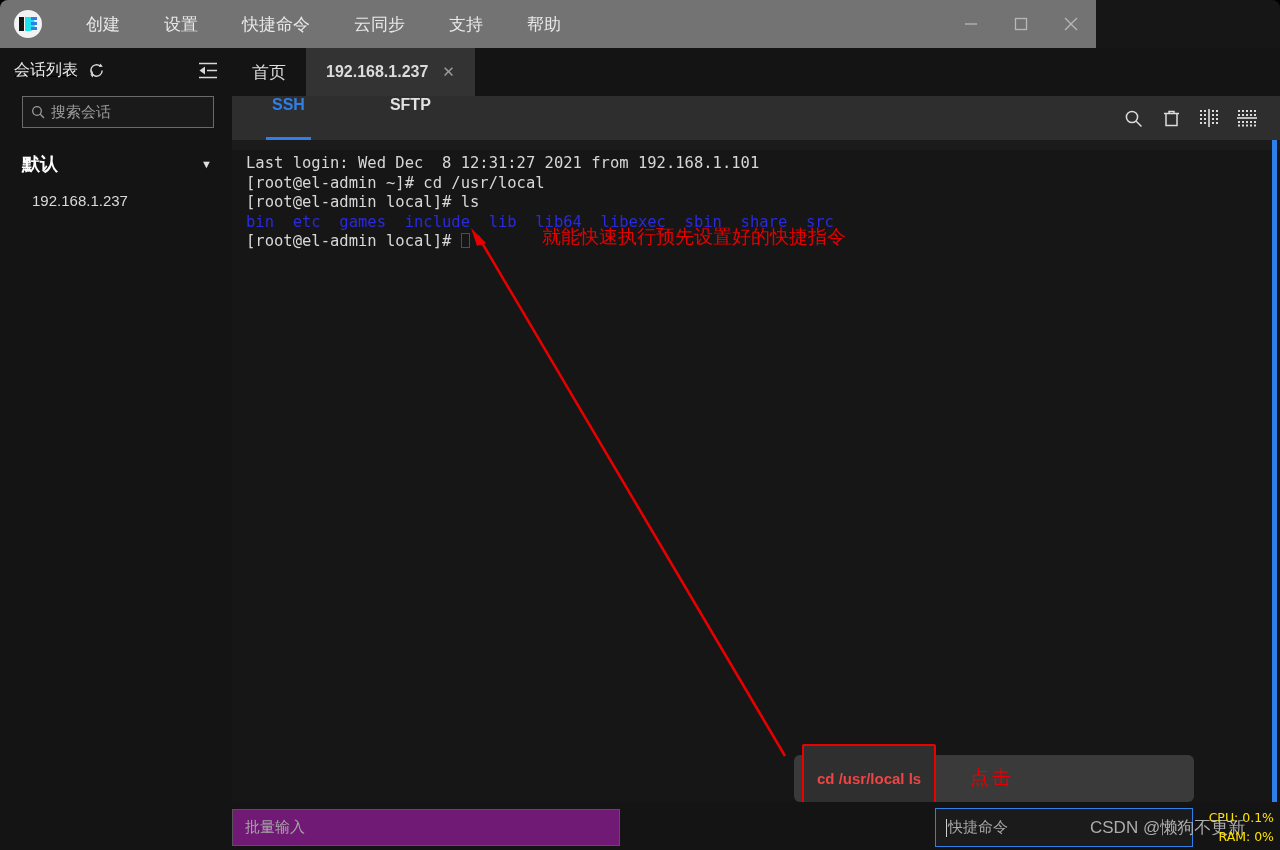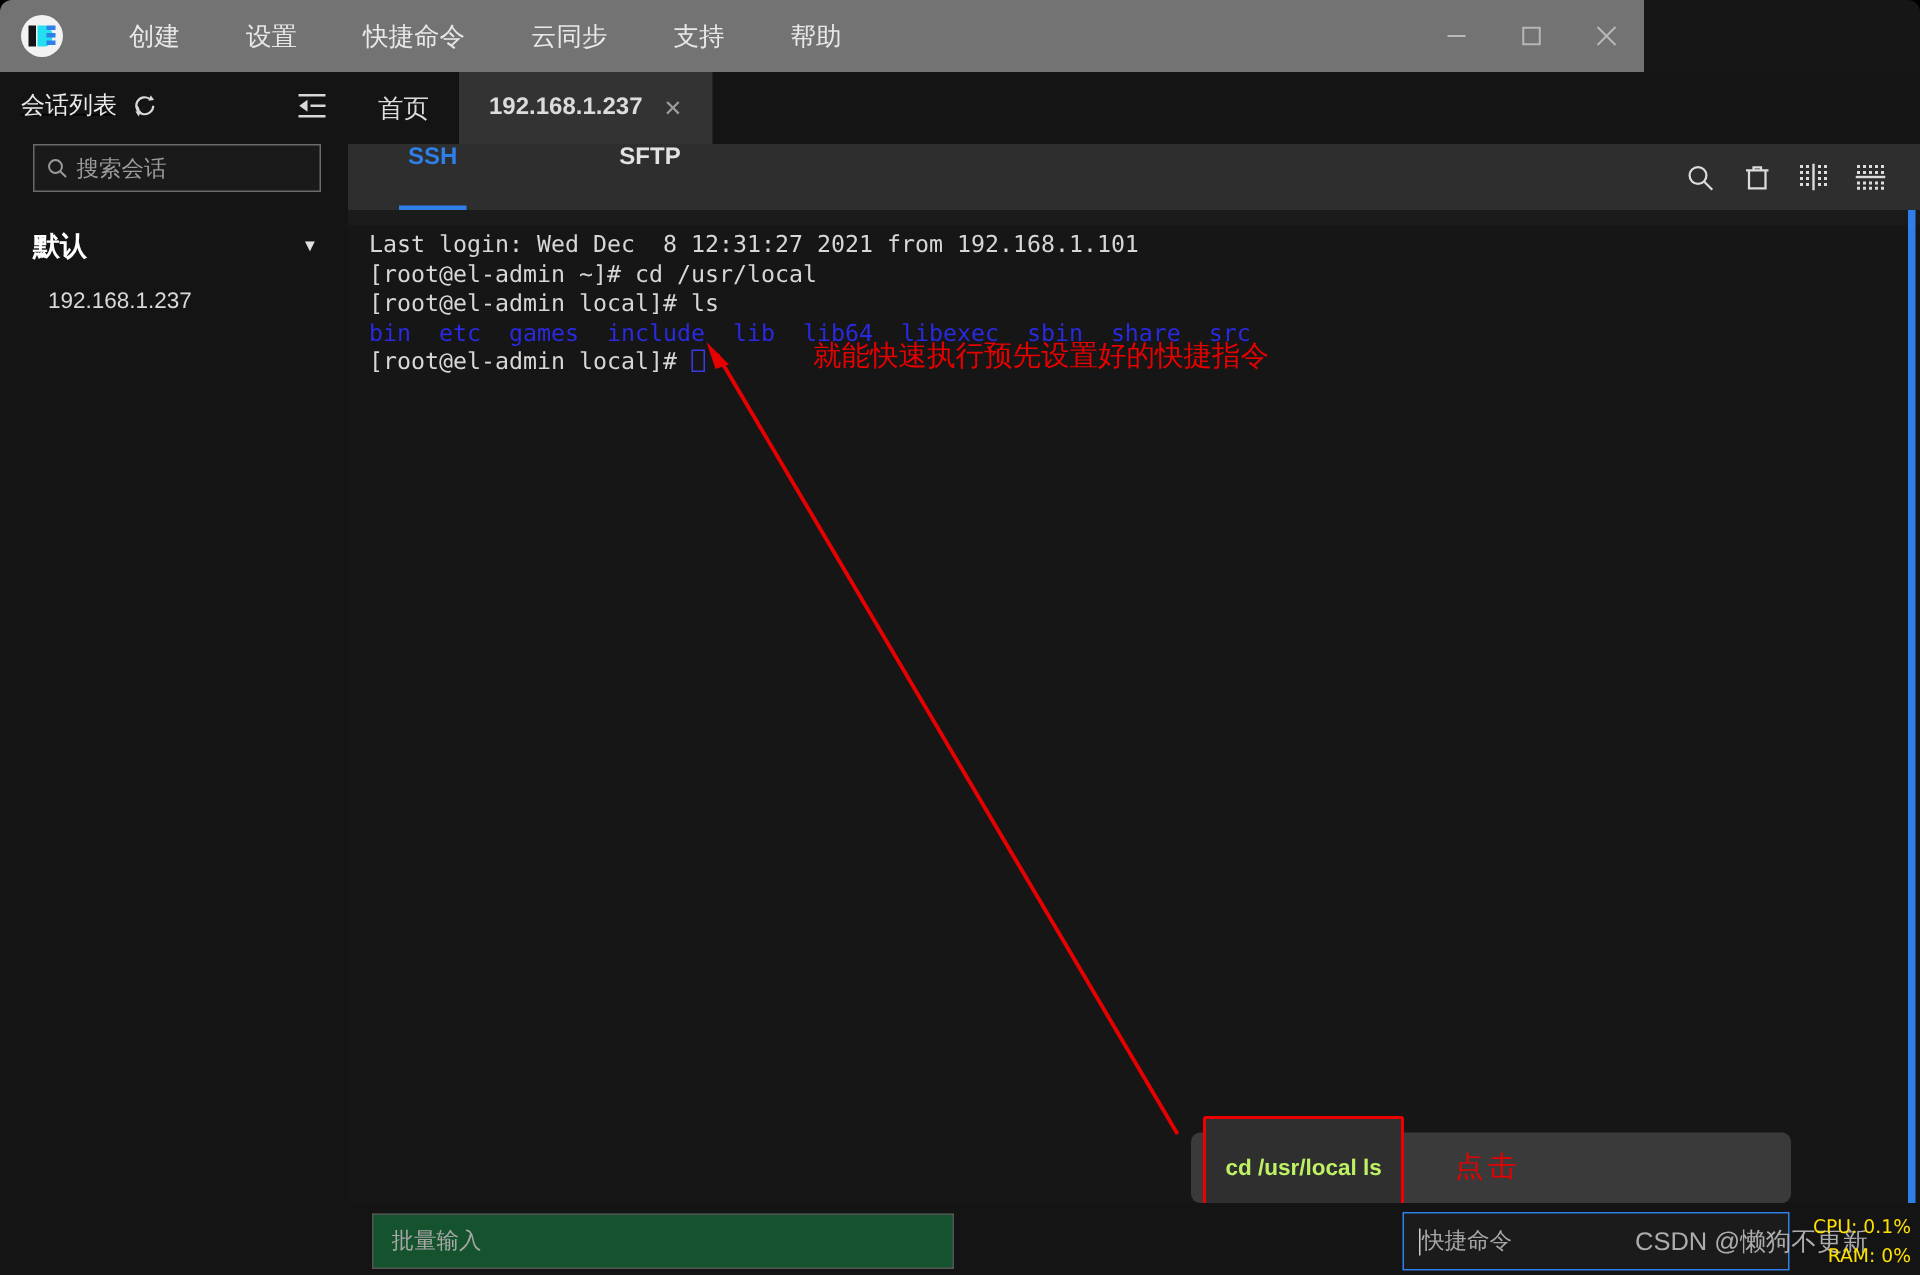--- a/index.html
+++ b/index.html
@@ -89,21 +89,21 @@
   .subtab {
     font-size: 16px; padding: 0 6px; margin-left: 34px; height: 44px;
     display: flex; position: relative; color: #d6d6d6;
     font-weight: bold;
   }
   .subtab.active { color: #2f7fe8; }
   .subtab.active::after {
     content: ""; position: absolute; left: 0; right: 0; bottom: 0; height: 3px;
     background: #2f7fe8;
   }
-  .subtab.sftp { margin-left: 96px; font-weight: bold; color: #e2e2e2; }
+  .subtab.sftp { margin-left: 73px; font-weight: bold; color: #e2e2e2; }
   .subbar-icons { margin-left: auto; display: flex; align-items: center; padding-right: 14px; }
   .sb-icon {
     width: 38px; height: 38px; display: flex; align-items: center; justify-content: center;
     color: #dcdcdc;
   }
 
   
   .terminal {
     position: absolute; left: 0; top: 92px; width: 1048px; height: 710px;
     background: #161616; padding: 4px 0 0 14px;
@@ -134,33 +134,33 @@
   }
   #arrow-svg { position: absolute; left: 0; top: 0; width: 1280px; height: 850px; pointer-events: none; }
 
   
   .qc-popup {
     position: absolute; left: 794px; top: 755px; width: 400px; height: 47px;
     background: #3a3a3a; border-radius: 6px;
     display: flex; align-items: center; padding-left: 8px;
   }
   .qc-item {
-    background: #2f2f2f; border: 2px solid #ee0000; color: #bef264;
+    background: #2f2f2f; border: 2px solid #ee0000; color: #ef4444;
     font-size: 15px; font-weight: bold; padding: 24px 13px; border-radius: 2px;
     white-space: nowrap;
   }
 
   
   .bottombar {
     position: absolute; left: 0; bottom: 0; width: 1280px; height: 48px;
     background: #141414;
   }
   .batch-input {
-    position: absolute; left: 248px; top: 809px; width: 388px; height: 37px;
-    background: #14532d; border: 1px solid #555;
+    position: absolute; left: 232px; top: 809px; width: 388px; height: 37px;
+    background: #701a75; border: 1px solid #555;
     display: flex; align-items: center; padding: 0 12px;
   }
   .batch-input .ph { color: #a6a6a6; font-size: 15px; }
   .qc-input {
     position: absolute; left: 935px; top: 808px; width: 258px; height: 39px;
     background: #1b1b1b; border: 1px solid #2f7fe8;
     display: flex; align-items: center; padding: 0 10px;
   }
   .qc-input .caret {
     width: 1px; height: 18px; background: #cfcfcf; margin-right: 1px;

